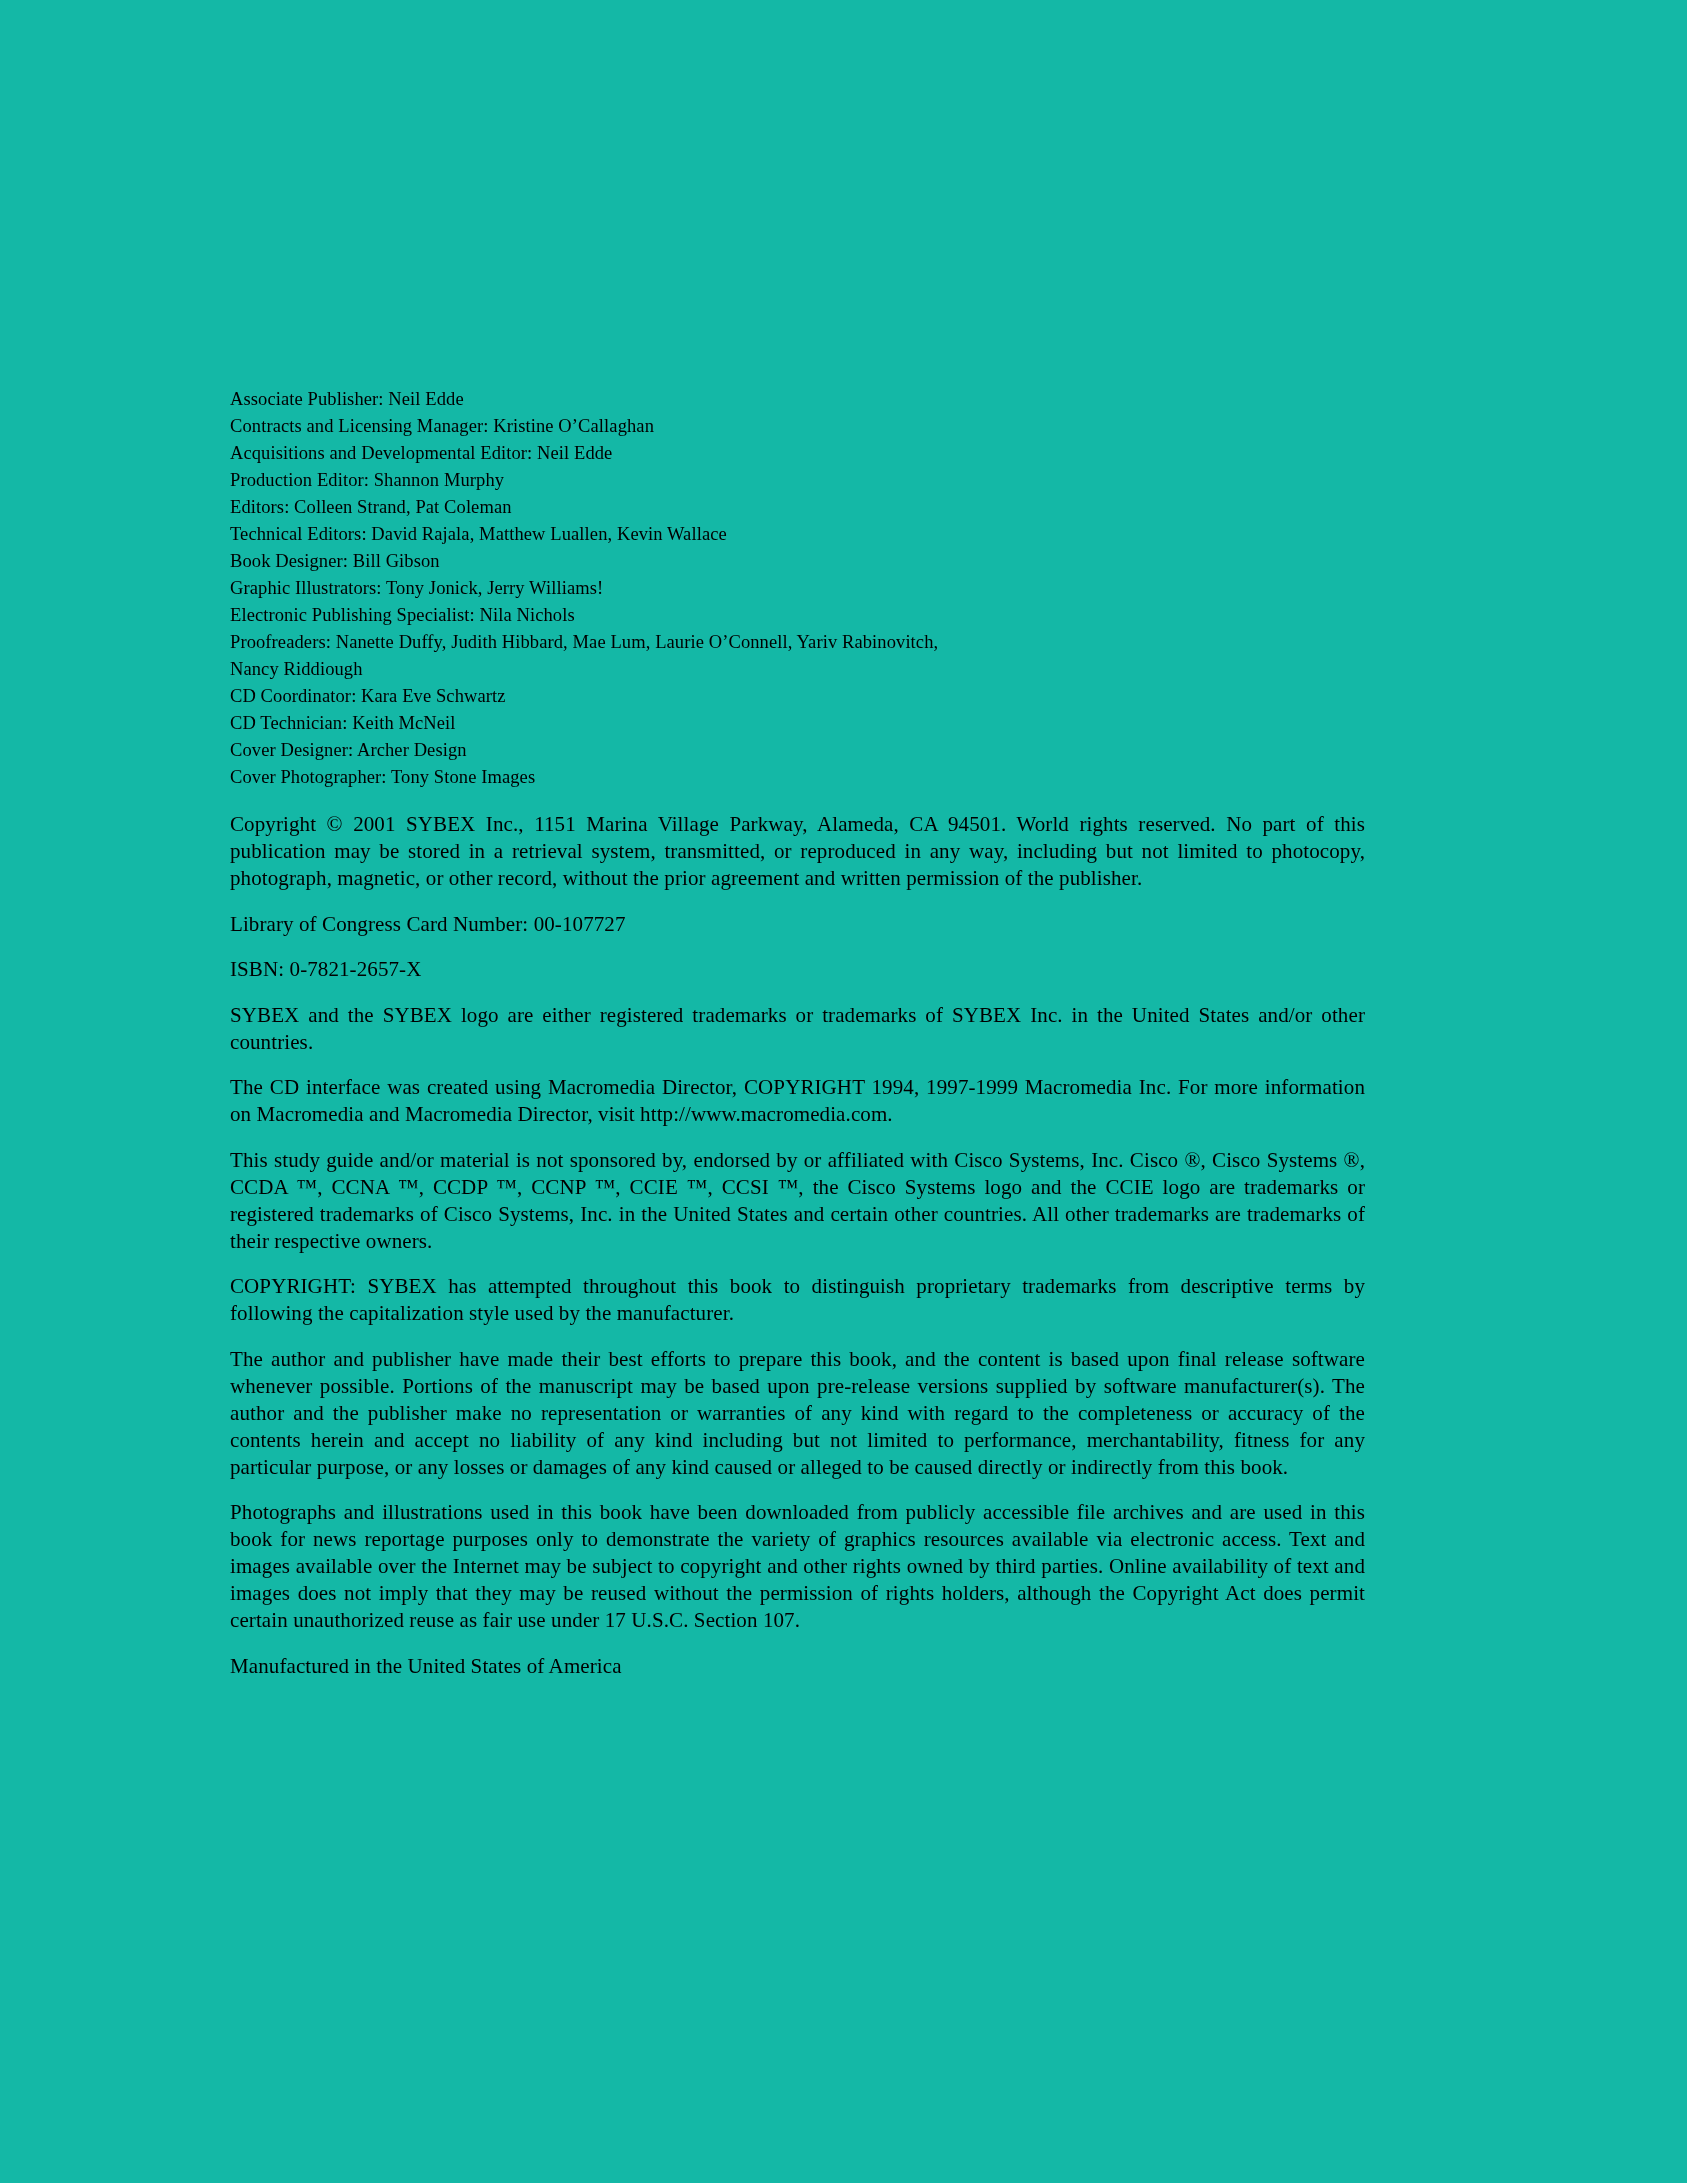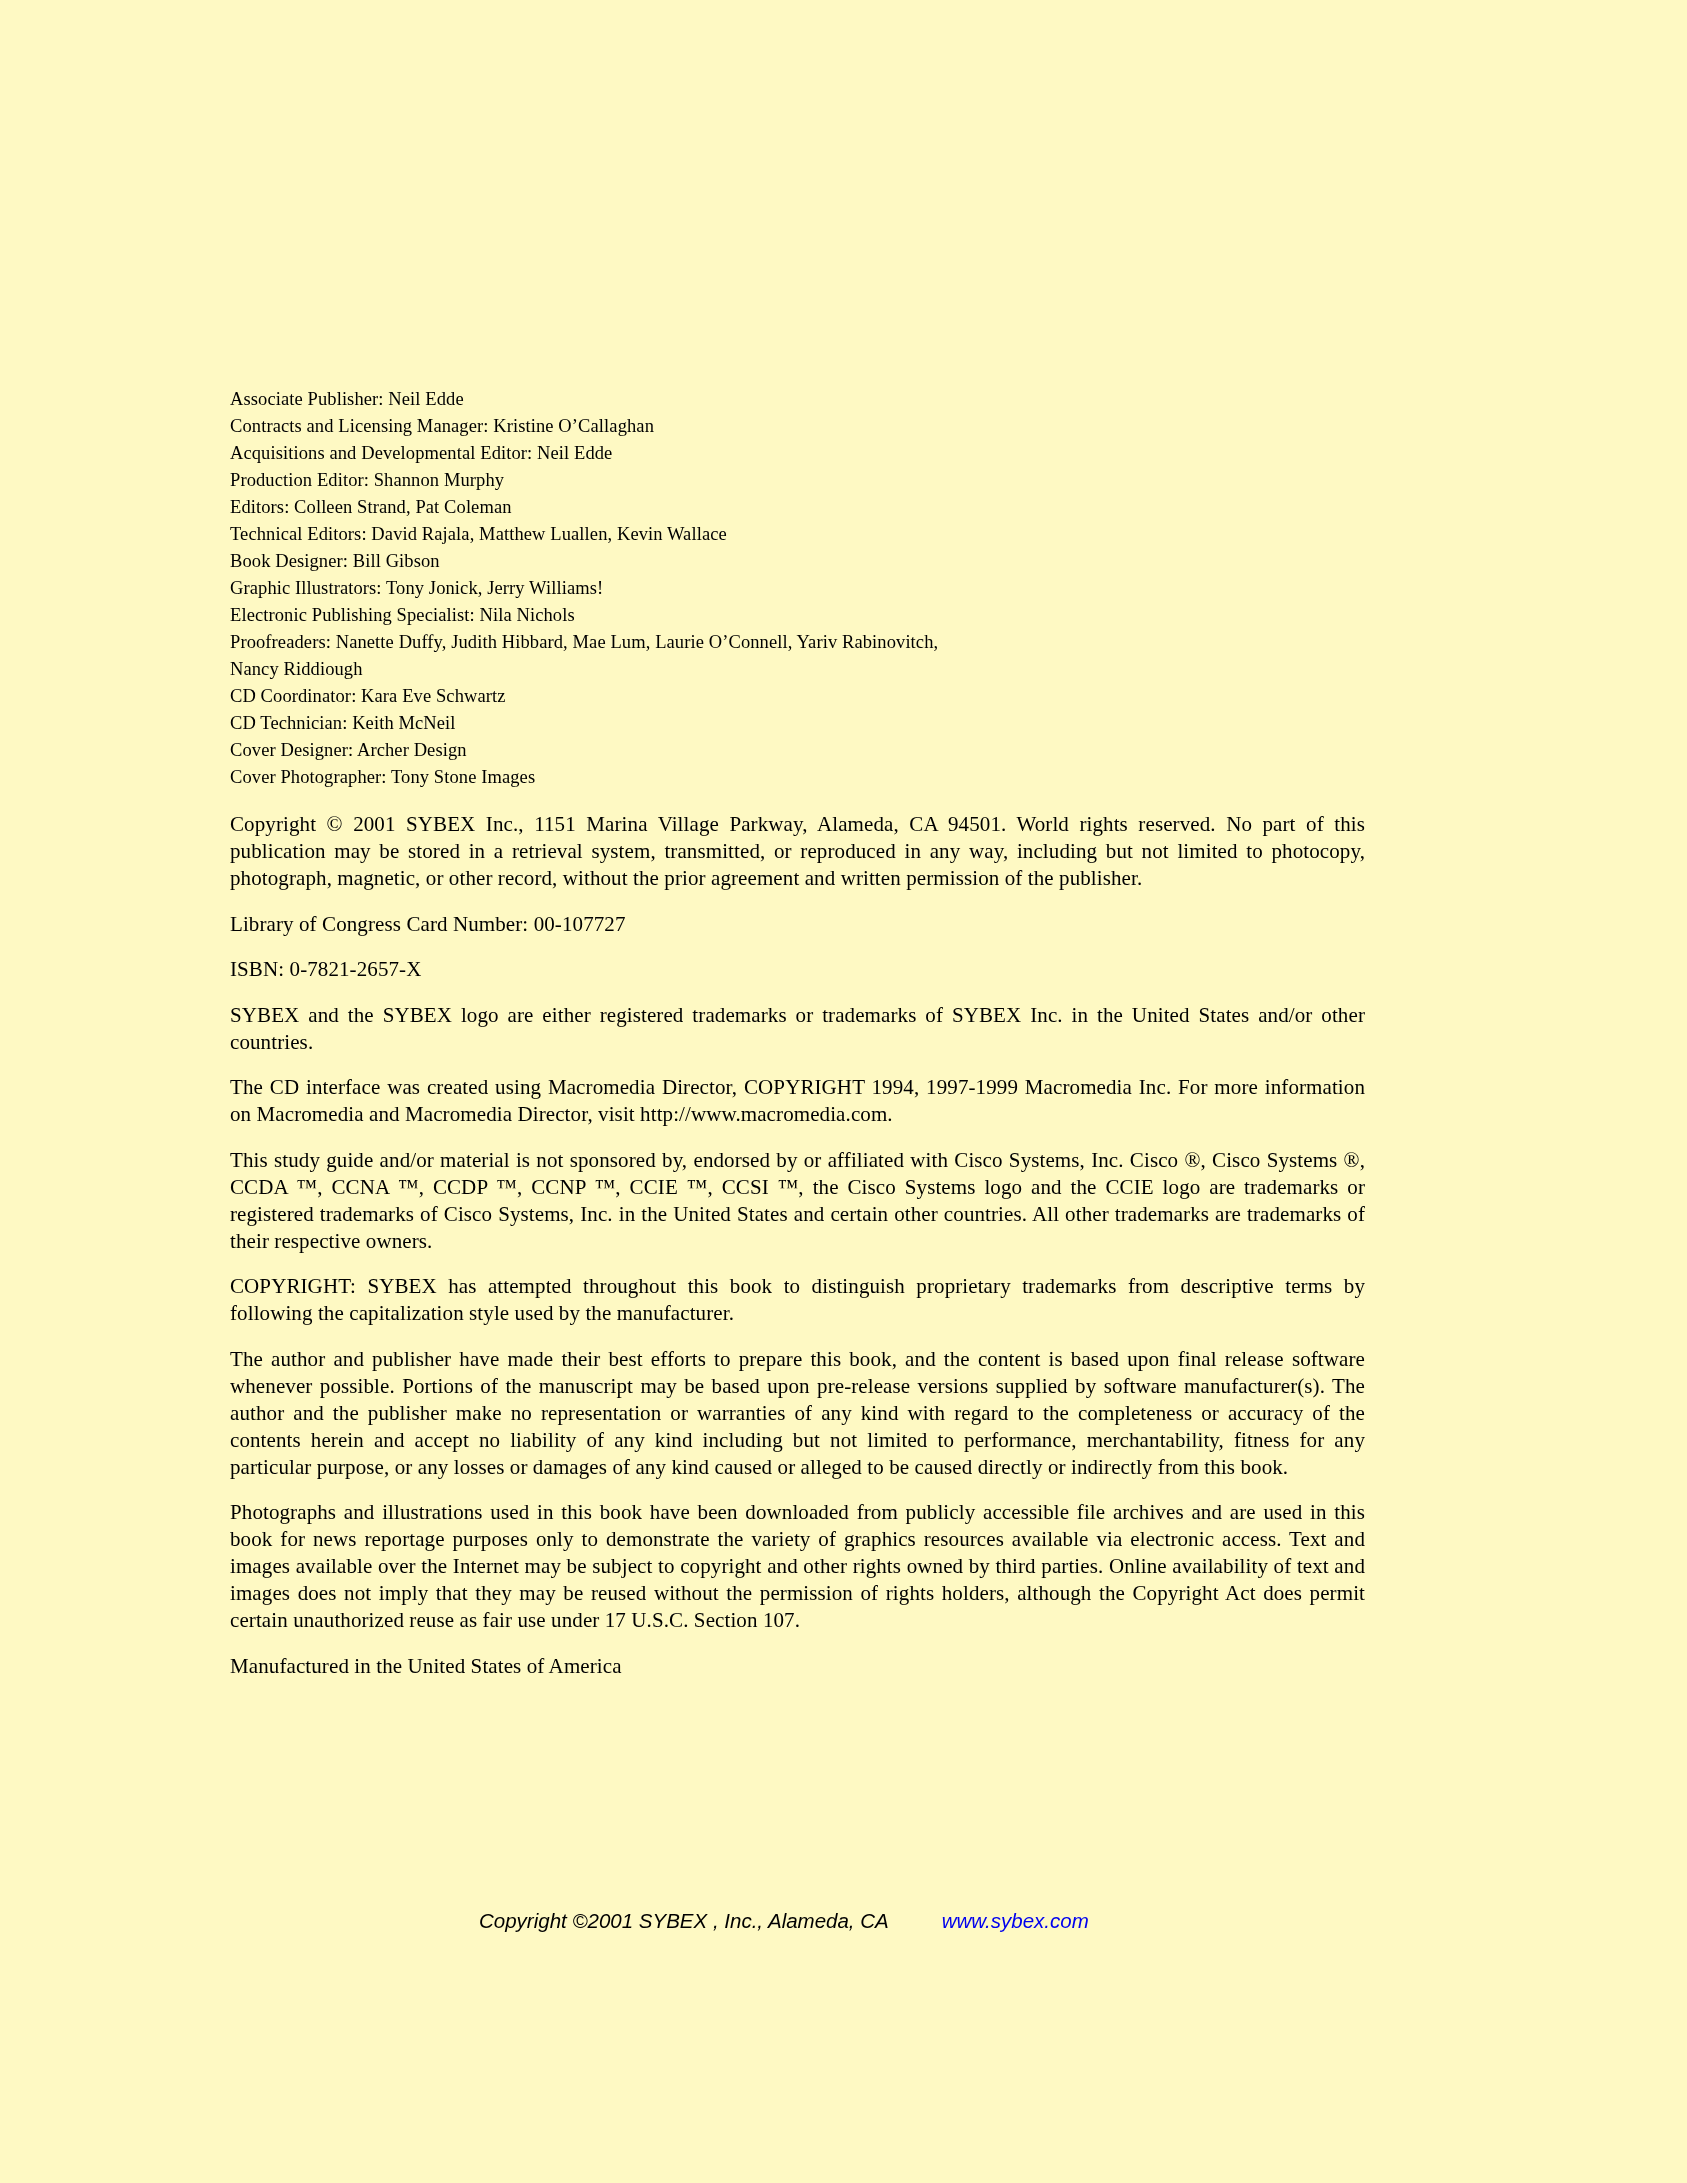--- a/index.html
+++ b/index.html
@@ -11,21 +11,21 @@
       position: relative;
       width: 1687px;
       height: 2183px;
       overflow: hidden;
       font-family: "Liberation Serif", serif;
       color: #000000;
     }
     .page {
       position: absolute;
       inset: 0;
-      background: #fef9c3;
+      background: #14b8a6;
     }
     .content {
       position: absolute;
       left: 230px;
       top: 386px;
       width: 1135px;
     }
     .credits {
       font-size: 18.5px;
       line-height: 27px;
@@ -95,17 +95,14 @@
     <p class="para">SYBEX and the SYBEX logo are either registered trademarks or trademarks of SYBEX Inc. in the United States and/or other countries.</p>
     <p class="para">The CD interface was created using Macromedia Director, COPYRIGHT 1994, 1997-1999 Macromedia Inc. For more information on Macromedia and Macromedia Director, visit http://www.macromedia.com.</p>
     <p class="para">This study guide and/or material is not sponsored by, endorsed by or affiliated with Cisco Systems, Inc. Cisco ®, Cisco Systems ®, CCDA ™, CCNA ™, CCDP ™, CCNP ™, CCIE ™, CCSI ™, the Cisco Systems logo and the CCIE logo are trademarks or registered trademarks of Cisco Systems, Inc. in the United States and certain other countries. All other trademarks are trademarks of their respective owners.</p>
     <p class="para">COPYRIGHT: SYBEX has attempted throughout this book to distinguish proprietary trademarks from descriptive terms by following the capitalization style used by the manufacturer.</p>
     <p class="para">The author and publisher have made their best efforts to prepare this book, and the content is based upon final release software whenever possible. Portions of the manuscript may be based upon pre-release versions supplied by software manufacturer(s). The author and the publisher make no representation or warranties of any kind with regard to the completeness or accuracy of the contents herein and accept no liability of any kind including but not limited to performance, merchantability, fitness for any particular purpose, or any losses or damages of any kind caused or alleged to be caused directly or indirectly from this book.</p>
     <p class="para">Photographs and illustrations used in this book have been downloaded from publicly accessible file archives and are used in this book for news reportage purposes only to demonstrate the variety of graphics resources available via electronic access. Text and images available over the Internet may be subject to copyright and other rights owned by third parties. Online availability of text and images does not imply that they may be reused without the permission of rights holders, although the Copyright Act does permit certain unauthorized reuse as fair use under 17 U.S.C. Section 107.</p>
     <p class="para">Manufactured in the United States of America</p>
 
   </div>
 
-  <div class="footer">
-    <span class="footer-copy">Copyright ©2001 SYBEX , Inc., Alameda, CA</span><span class="footer-link">www.sybex.com</span>
-  </div>
 </div>
 
 
 </body></html>

